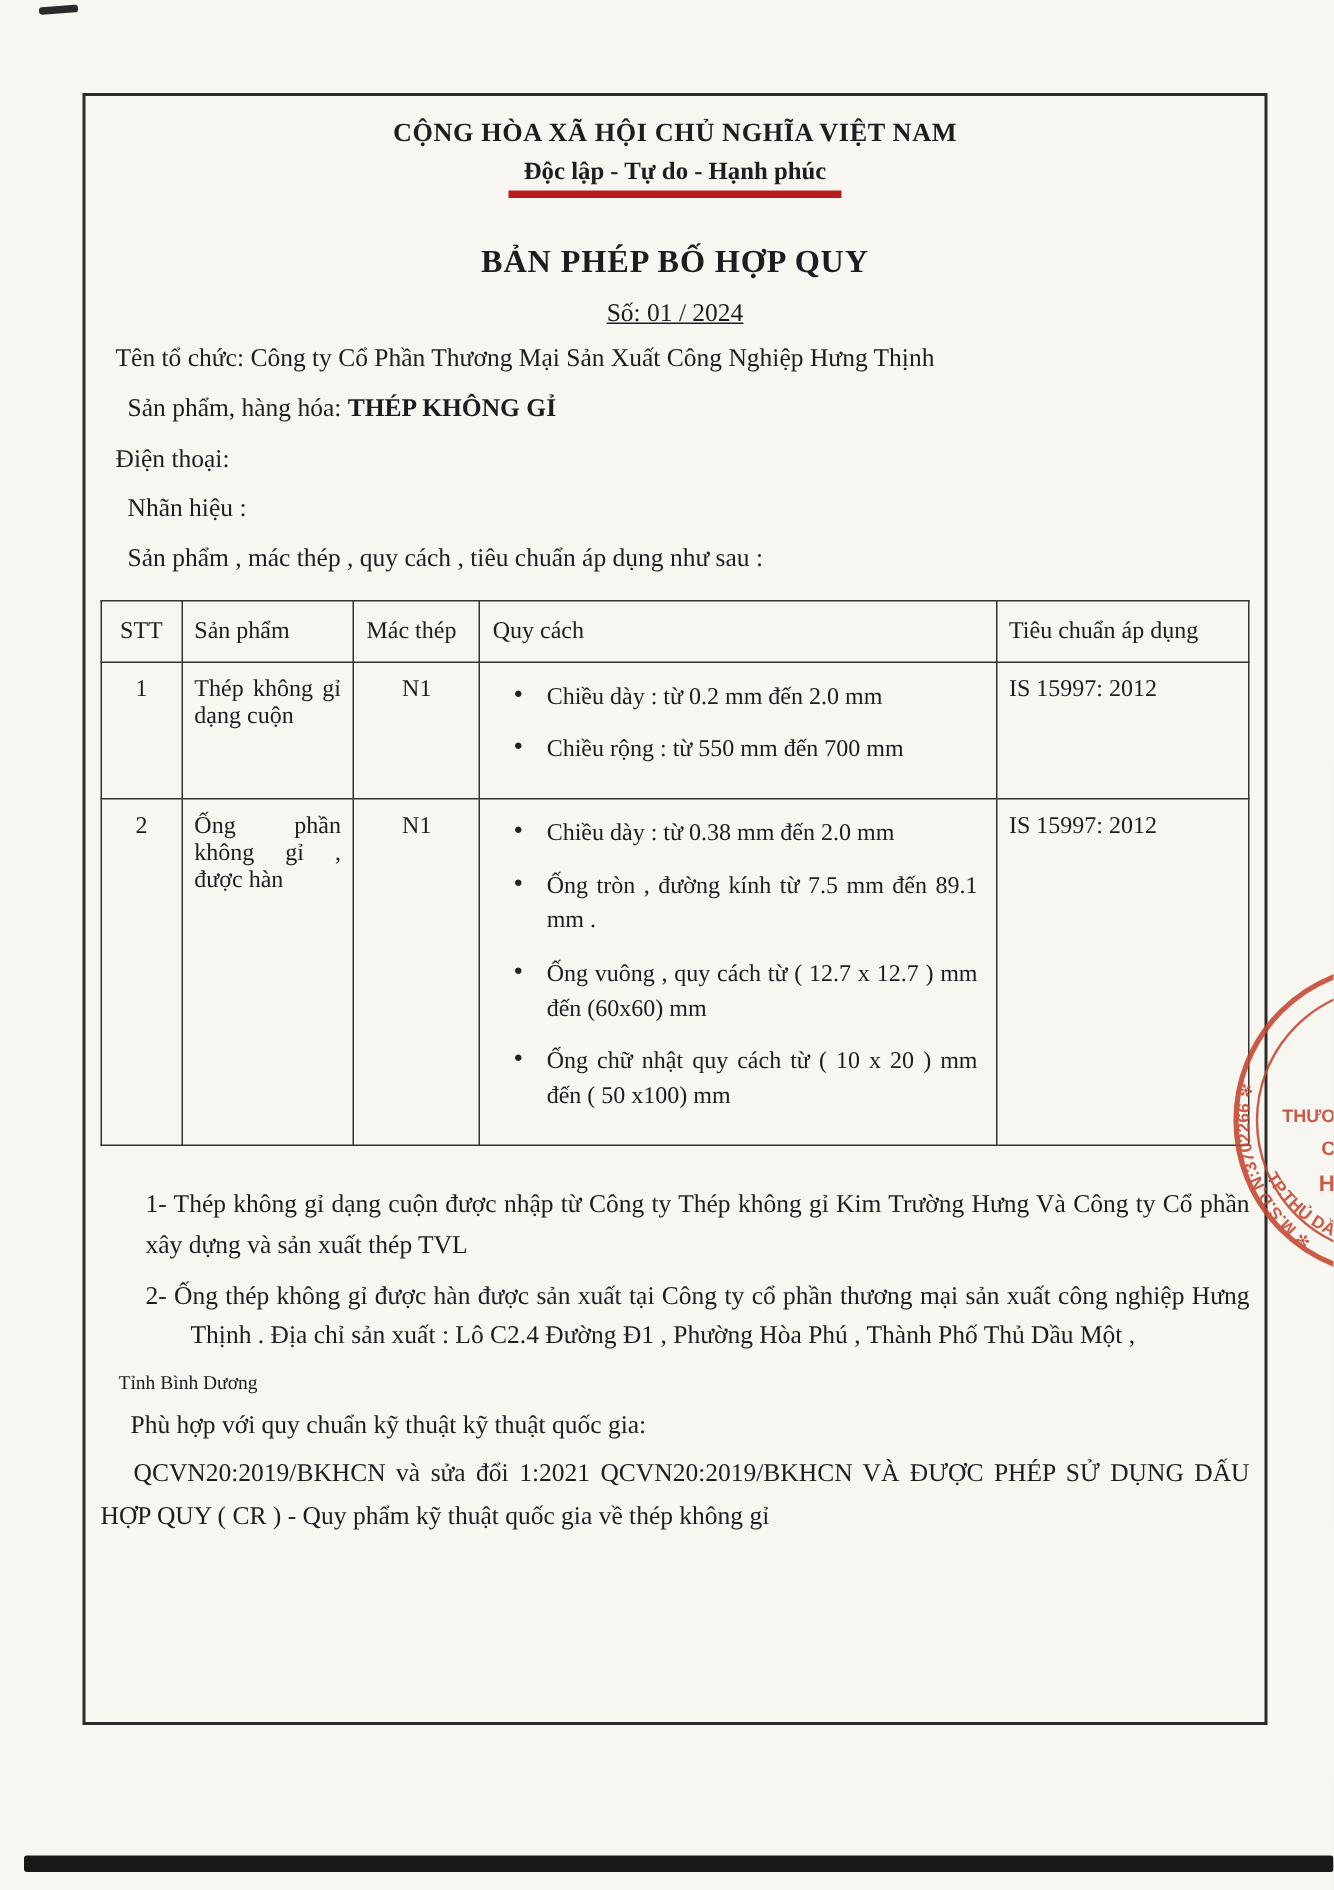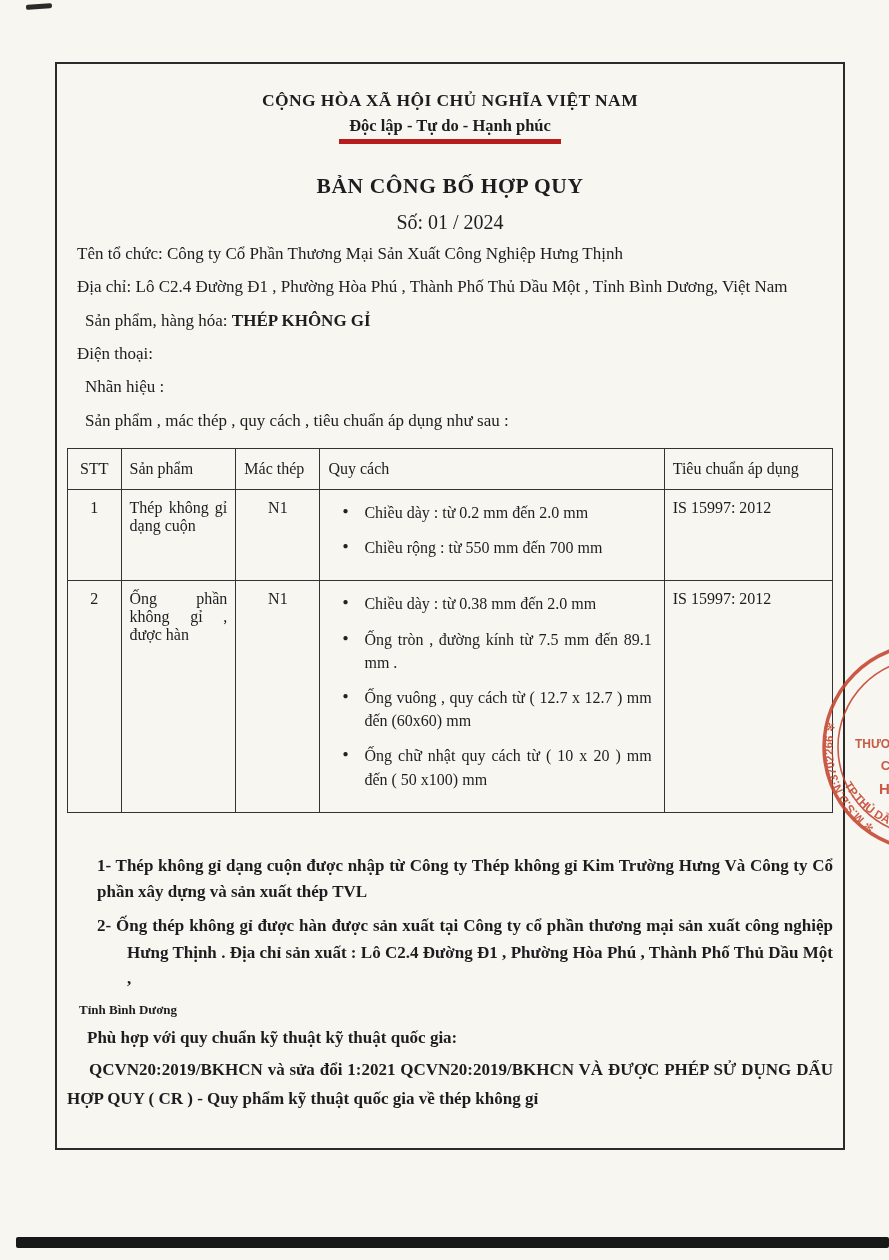--- a/index.html
+++ b/index.html
@@ -11,31 +11,31 @@
     color:#1d1d1f;
   }
   .paper{
     position:absolute;left:0;top:0;width:889px;height:1260px;
     background:#f8f6f1;
   }
   .frame{
     position:absolute;left:55px;top:62px;width:790px;height:1088px;
     border:2px solid #2b2b2b;
     box-sizing:border-box;
-    padding:24px 10px 0 10px;
+    padding:12px 10px 0 10px;
     background:transparent;
   }
   .center{text-align:center;}
   .nat-header{font-weight:bold;font-size:17.5px;letter-spacing:.4px;margin-top:2px;}
   .motto{
     display:inline-block;font-weight:bold;font-size:16.5px;
     border-bottom:5px solid #b91c1c;padding:1px 10px 3px 10px;margin-top:4px;
   }
   .doc-title{font-weight:bold;font-size:21.5px;letter-spacing:.6px;margin-top:30px;}
-  .doc-number{font-size:20px;margin-top:12px;}
+  .doc-number{font-size:17px;margin-top:12px;text-decoration:underline;}
   .body-text{font-size:17px;line-height:1.55;}
   .para{margin:7px 0 0 10px;}
   .para.indent{margin-left:18px;}
   .spec-table{
     width:100%;border-collapse:collapse;margin-top:14px;
     font-size:16px;
   }
   .spec-table th,.spec-table td{
     border:1.6px solid #333;
     vertical-align:top;
@@ -52,21 +52,21 @@
   th.c,td.c{text-align:center;}
   td.just{text-align:justify;}
   ul.specs{list-style:none;margin:2px 0 0 0;padding:0 4px 0 14px;}
   ul.specs li{
     position:relative;padding-left:22px;margin-bottom:12px;
     text-align:justify;line-height:1.45;
   }
   ul.specs li::before{
     content:"●";position:absolute;left:0;top:3px;font-size:10px;color:#222;
   }
-  .notes{margin-top:40px;font-weight:bold;}
+  .notes{margin-top:26px;}
   .note{font-size:17px;line-height:1.55;margin:8px 0 0 30px;text-align:justify;}
   .note.hang{padding-left:30px;text-indent:-30px;}
   .province{font-size:13px;margin:10px 0 0 12px;}
   .conformity{font-size:17px;margin:10px 0 0 20px;}
   .regulation{
     font-size:17px;line-height:1.7;margin:8px 0 0 0;
     text-indent:22px;text-align:justify;
   }
   .stamp{
     position:absolute;left:814px;top:634px;width:226px;height:226px;
@@ -88,27 +88,26 @@
 <div class="paper">
   <div class="scan-mark"></div>
 
   <div class="frame">
 
     <div class="center">
       <div class="nat-header">CỘNG HÒA XÃ HỘI CHỦ NGHĨA VIỆT NAM</div>
       <div>
         <span class="motto">Độc lập - Tự do - Hạnh phúc</span>
       </div>
-      <div class="doc-title">BẢN CÔNG BỐ HỢP QUY</div>
+      <div class="doc-title">BẢN PHÉP BỐ HỢP QUY</div>
       <div class="doc-number">Số: 01 / 2024</div>
     </div>
 
     <div class="body-text">
       <div class="para">Tên tổ chức: Công ty Cổ Phần Thương Mại Sản Xuất Công Nghiệp Hưng Thịnh</div>
-      <div class="para">Địa chỉ: Lô C2.4 Đường Đ1 , Phường Hòa Phú , Thành Phố Thủ Dầu Một , Tỉnh Bình Dương, Việt Nam</div>
       <div class="para indent">
         <span>Sản phẩm, hàng hóa: </span><strong>THÉP KHÔNG GỈ</strong>
       </div>
       <div class="para">Điện thoại:</div>
       <div class="para indent">Nhãn hiệu :</div>
       <div class="para indent">Sản phẩm , mác thép , quy cách , tiêu chuẩn áp dụng như sau :</div>
     </div>
 
     <table class="spec-table">
       <colgroup>

